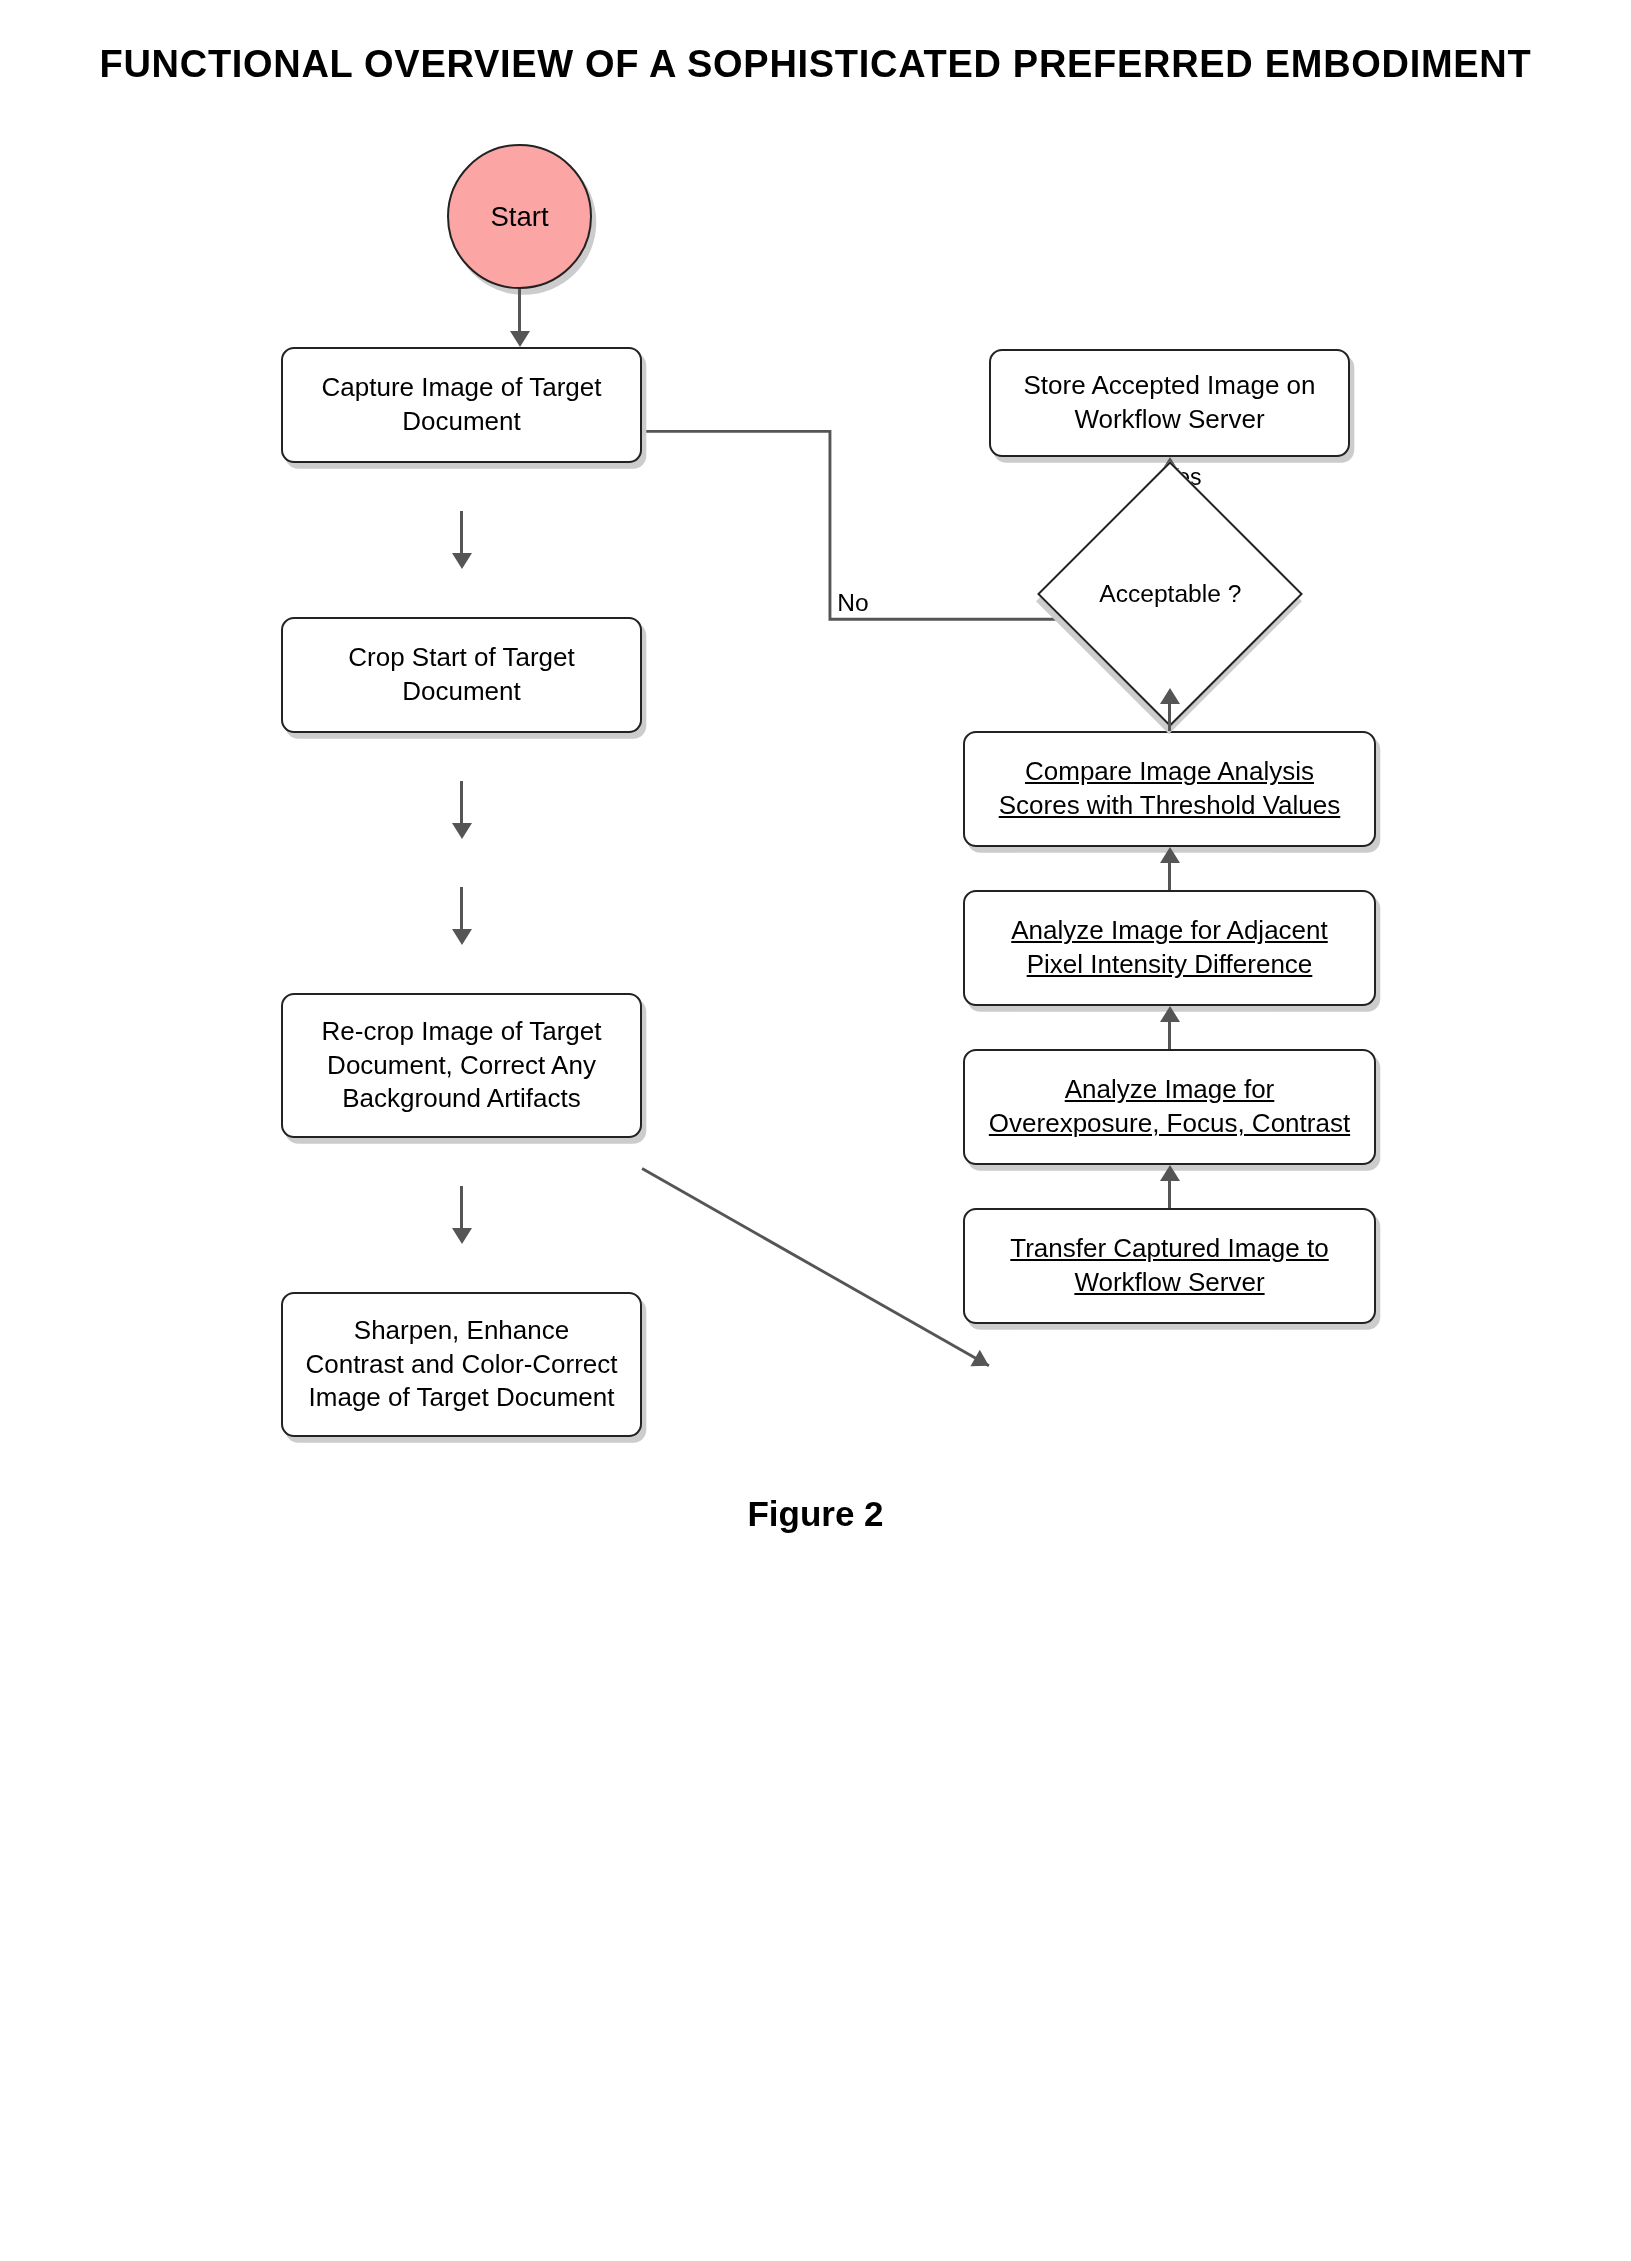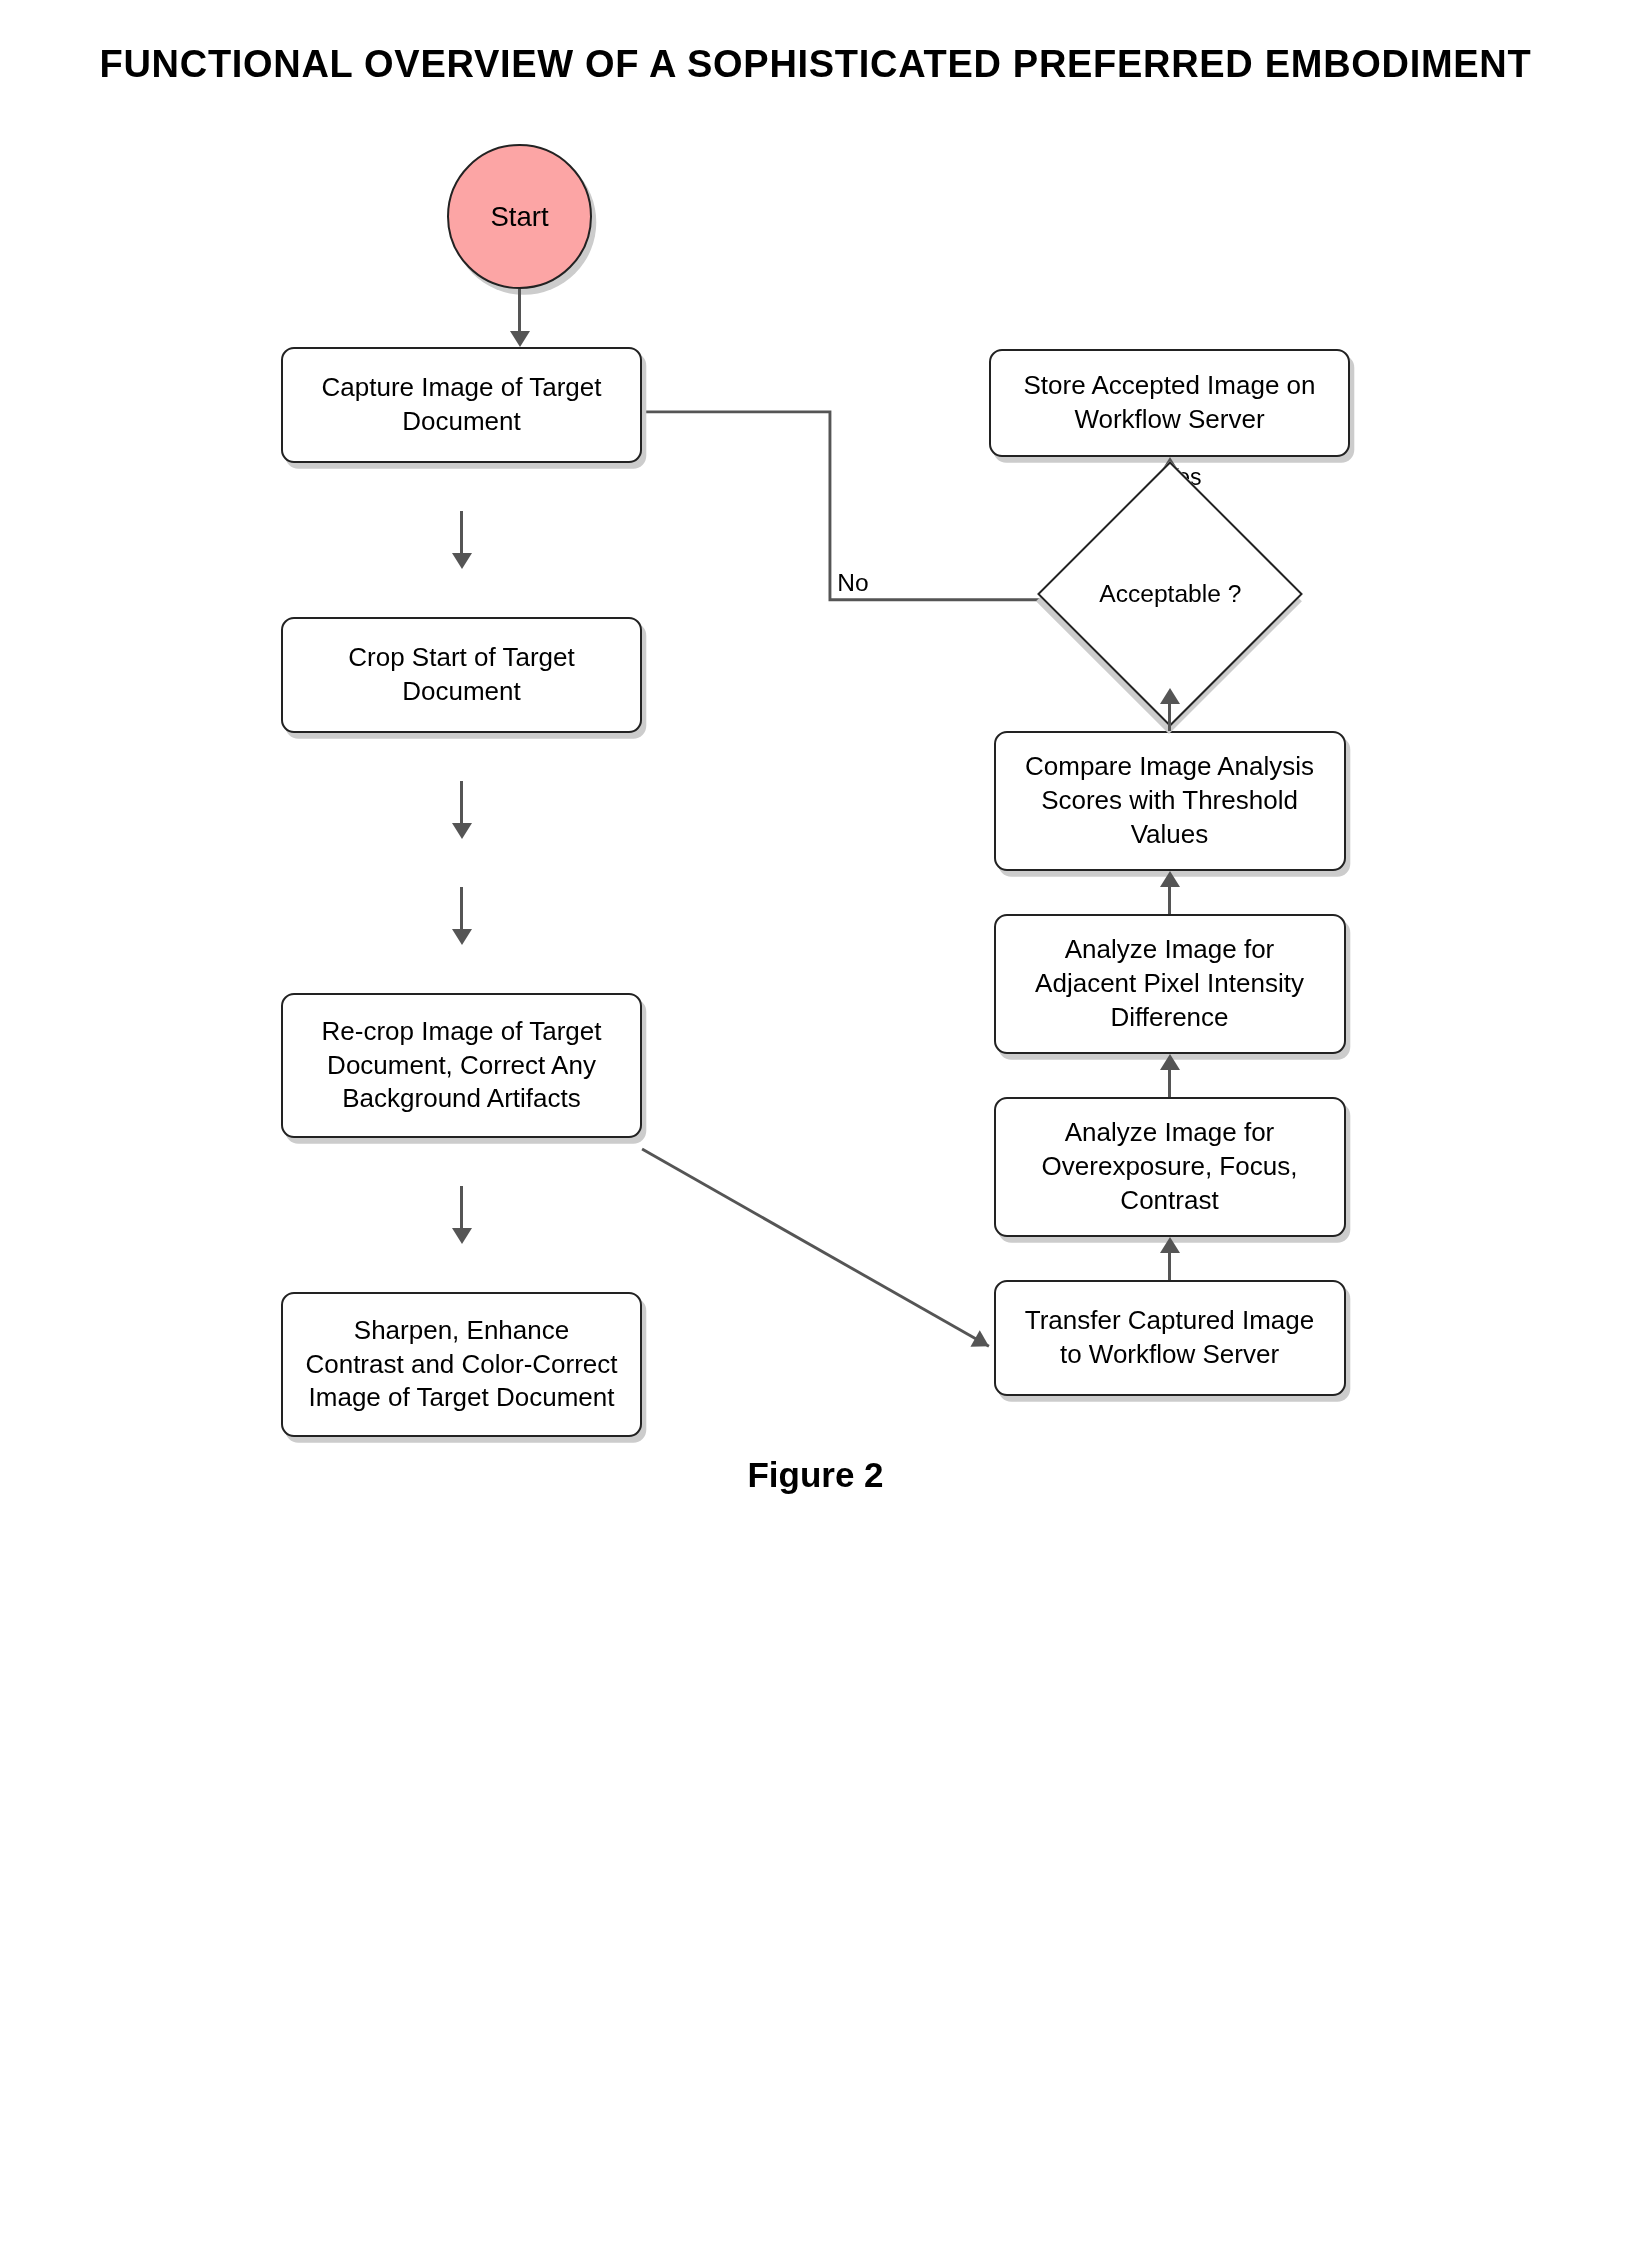--- a/index.html
+++ b/index.html
@@ -134,31 +134,32 @@
       position: absolute;
       top: 0; left: 0;
       width: 100%;
       height: 100%;
       pointer-events: none;
     }
 
     .figure-label {
       font-size: 35px;
       font-weight: bold;
-      margin-top: 18px;
+      margin-top: 57px;
     }
 
     
     .box-left {
       width: 361px;
       min-height: 116px;
     }
     .box-right {
-      width: 352px;
+      width: 413px;
       min-height: 116px;
+      text-decoration: underline;
     }
     .box-store {
       width: 361px;
       min-height: 108px;
     }
   </style>
 </head>
 <body>
 
 <div class="page">

